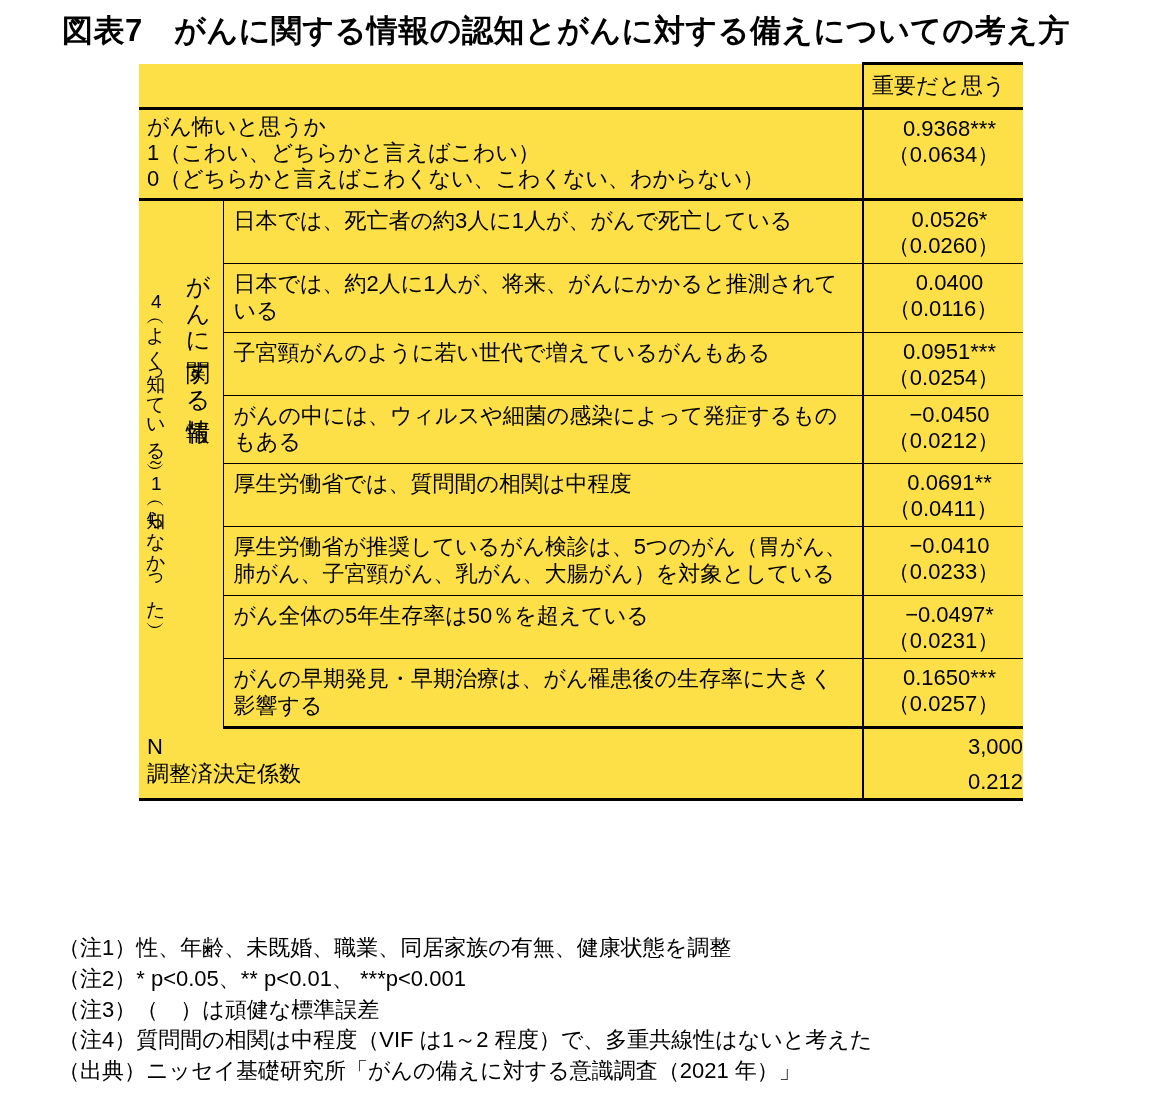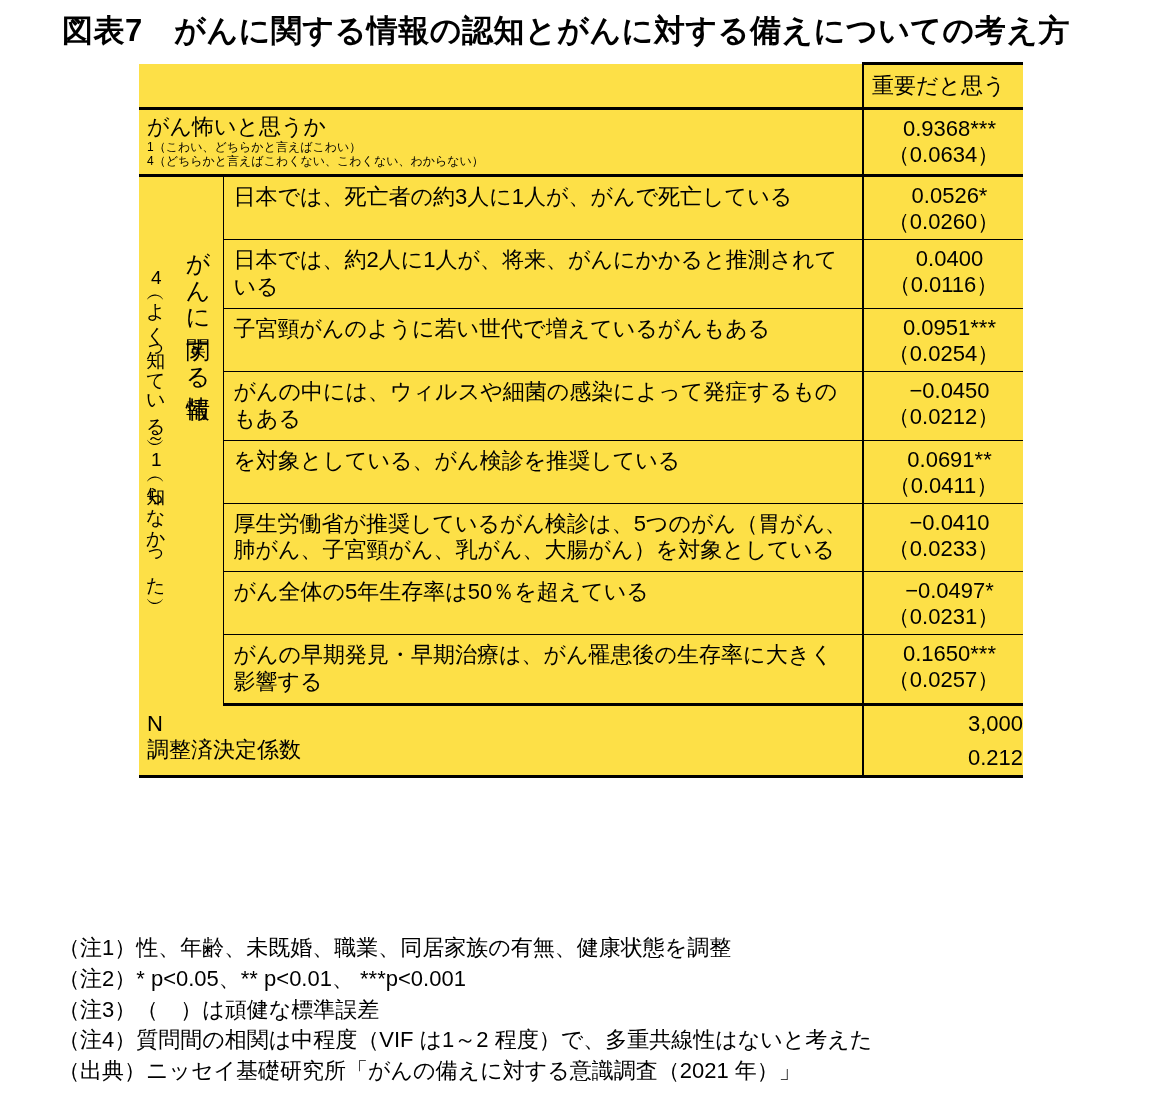--- a/index.html
+++ b/index.html
@@ -75,21 +75,21 @@
     border-left: 2px solid #000;
     border-top: 3px solid #000;
   }
 
   
   .q1 {
     padding: 4px 0 6px 8px !important;
     line-height: 1.18;
   }
   .q1 .q1-main { font-size: 22px; }
-  .q1 .q1-sub  { font-size: 12px; }
+  .q1 .q1-sub  { font-size: 22px; }
 
   .val {
     font-size: 22px;
     text-align: center;
     border-left: 2px solid #000;
     line-height: 1.0;
   }
   .val .v-coef { padding: 8px 0 2px 12px; }
   .val .v-se   { padding: 2px 0 6px 0; }
 
@@ -168,21 +168,21 @@
 
         <tr>
           <td class="hdr-blank" colspan="3"></td>
           <td class="hdr-label bb-thin">重要だと思う</td>
         </tr>
 
         <tr>
           <td class="q1 bt-thick bb-thick" colspan="3">
             <div class="q1-main">がん怖いと思うか</div>
             <div class="q1-sub">1（こわい、どちらかと言えばこわい）</div>
-            <div class="q1-sub">4（どちらかと言えばこわくない、こわくない、わからない）</div>
+            <div class="q1-sub">0（どちらかと言えばこわくない、こわくない、わからない）</div>
           </td>
           <td class="val bt-thick bb-thick">
             <div class="v-coef">0.9368***</div>
             <div class="v-se">（0.0634）</div>
           </td>
         </tr>
 
         <tr>
           <td class="vert vert-small" rowspan="8">
             <div class="vert-inner">4（よく知っている）～1（知らなかった）</div>
@@ -215,21 +215,21 @@
 
         <tr>
           <td class="item bb-thin">がんの中には、ウィルスや細菌の感染によって発症するものもある</td>
           <td class="val bb-thin">
             <div class="v-coef">−0.0450</div>
             <div class="v-se">（0.0212）</div>
           </td>
         </tr>
 
         <tr>
-          <td class="item bb-thin">を対象としている、がん検診を推奨している</td>
+          <td class="item bb-thin">厚生労働省では、質問間の相関は中程度</td>
           <td class="val bb-thin">
             <div class="v-coef">0.0691**</div>
             <div class="v-se">（0.0411）</div>
           </td>
         </tr>
 
         <tr>
           <td class="item bb-thin">厚生労働省が推奨しているがん検診は、5つのがん（胃がん、肺がん、子宮頸がん、乳がん、大腸がん）を対象としている</td>
           <td class="val bb-thin">
             <div class="v-coef">−0.0410</div>

